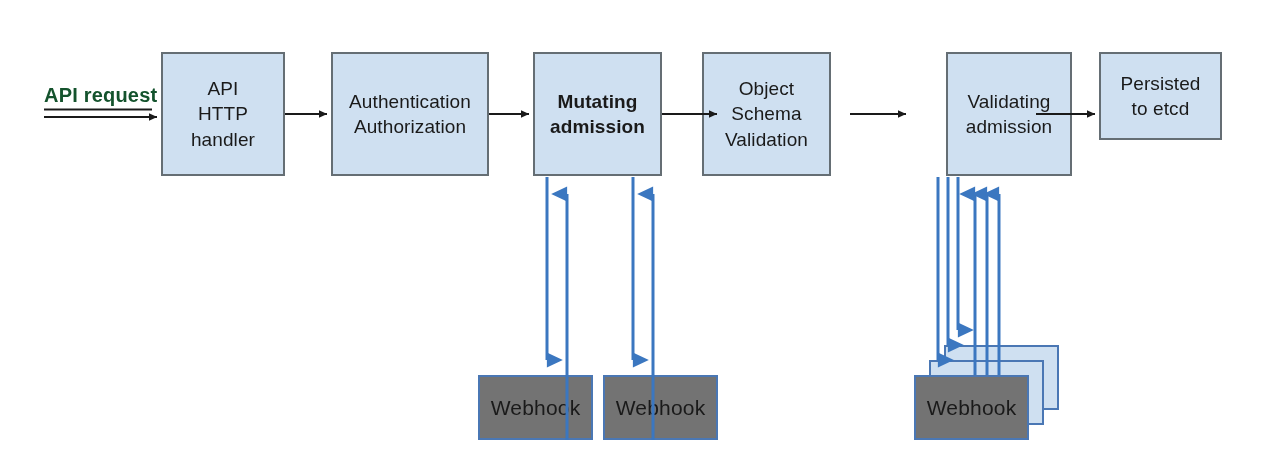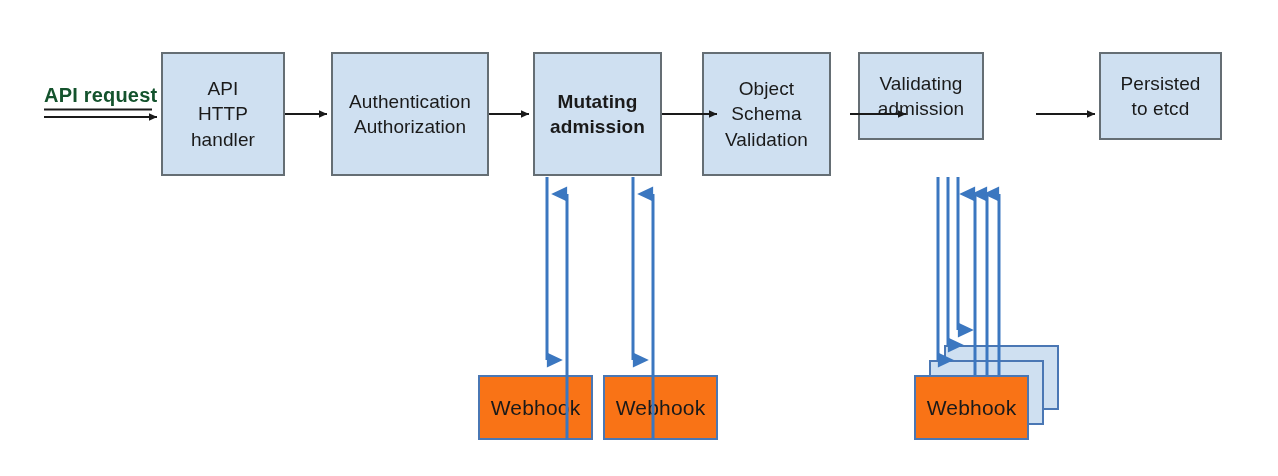--- a/index.html
+++ b/index.html
@@ -28,21 +28,21 @@
     text-align: center;
     color: #1a1a1a;
     font-size: 19px;
     line-height: 1.32;
     letter-spacing: 0.1px;
     white-space: pre-line;
   }
   .webhook-box {
     position: absolute;
     box-sizing: border-box;
-    background: #f97316;
+    background: #737373;
     border: 2px solid #4a77b4;
     display: flex;
     align-items: center;
     justify-content: center;
     text-align: center;
     color: #1a1a1a;
     font-size: 21px;
     letter-spacing: 0.2px;
   }
   .webhook-box.stacked-back {
@@ -79,21 +79,21 @@
   <div class="stage-box" style="left:331px; top:52px; width:158px; height:124px;">Authentication
 Authorization</div>
 
   <div class="stage-box" style="left:533px; top:52px; width:129px; height:124px;font-weight:bold;">Mutating
 admission</div>
 
   <div class="stage-box" style="left:702px; top:52px; width:129px; height:124px;">Object
 Schema
 Validation</div>
 
-  <div class="stage-box" style="left:858px; top:52px; width:126px; height:88px;">Validating
+  <div class="stage-box" style="left:946px; top:52px; width:126px; height:124px;">Validating
 admission</div>
 
   <div class="stage-box" style="left:1099px; top:52px; width:123px; height:88px;">Persisted
 to etcd</div>
 
   <div class="webhook-box stacked-back" style="left:944px; top:345px; width:115px; height:65px;"></div>
   <div class="webhook-box stacked-back" style="left:929px; top:360px; width:115px; height:65px;"></div>
 
   <div class="webhook-box" style="left:478px; top:375px; width:115px; height:65px;">Webhook</div>
   <div class="webhook-box" style="left:603px; top:375px; width:115px; height:65px;">Webhook</div>

